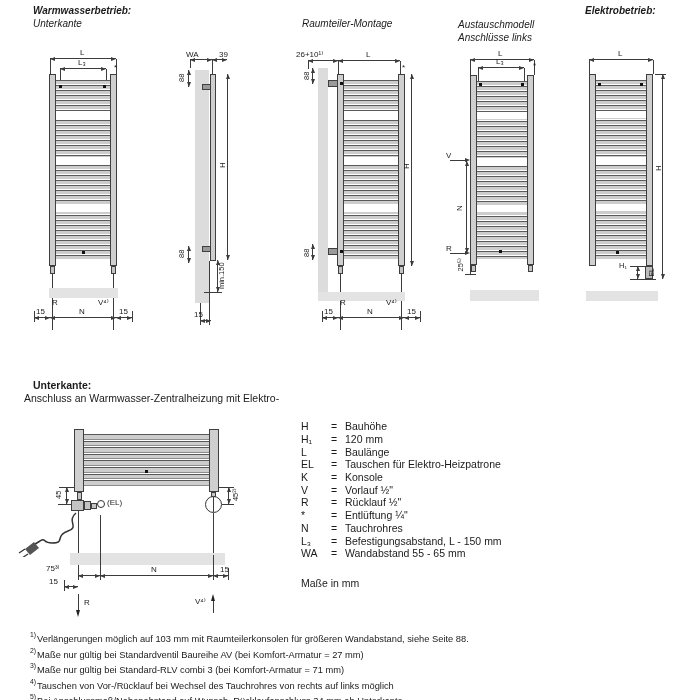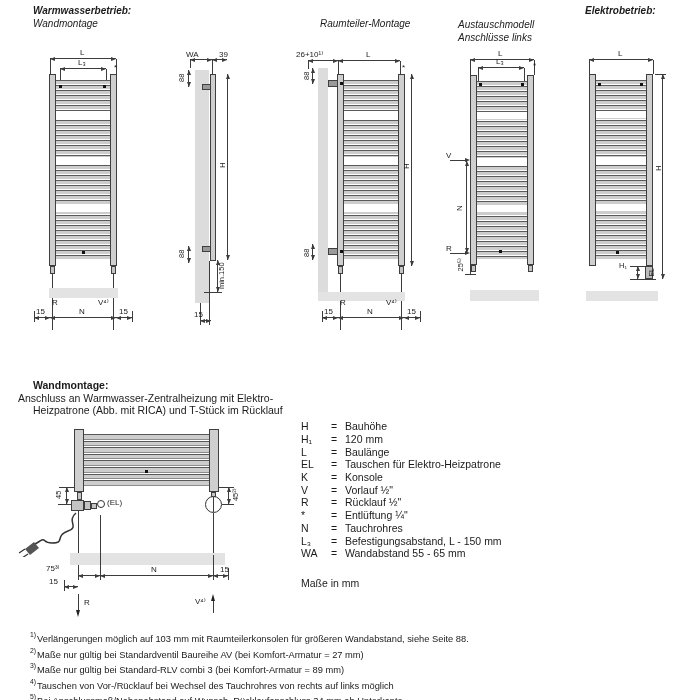--- a/index.html
+++ b/index.html
@@ -47,22 +47,22 @@
   .fn{line-height:12.4px;white-space:nowrap;}
   .fn sup{font-size:6.8px;position:relative;top:-1px;margin-right:1px;}
   .mixhdr{position:absolute;font-size:10.5px;line-height:1.2;white-space:nowrap;}
 </style>
 </head>
 <body>
 
 <div id="canvas">
 
   <div class="hdr bold" style="left:33px;top:5px">Warmwasserbetrieb:</div>
-  <div class="hdr" style="left:33px;top:18px">Wandmontage</div>
-  <div class="hdr" style="left:320px;top:18px">Raumteiler-Montage</div>
+  <div class="hdr" style="left:33px;top:18px">Unterkante</div>
+  <div class="hdr" style="left:302px;top:18px">Raumteiler-Montage</div>
   <div class="hdr" style="left:458px;top:19px">Austauschmodell</div>
   <div class="hdr" style="left:458px;top:32px">Anschlüsse links</div>
   <div class="hdr bold" style="left:585px;top:5px">Elektrobetrieb:</div>
 
   <div class="g">
     <i class="dimh" style="left:50px;top:58px;width:66px"></i>
     <span class="t" style="left:80px;top:49px">L</span>
     <i class="vl" style="left:50px;top:59px;height:15px"></i>
     <i class="vl" style="left:116px;top:59px;height:15px"></i>
     <i class="dimh" style="left:60px;top:68px;width:46px"></i>
@@ -239,23 +239,22 @@
     <i class="hl" style="left:630px;top:279px;width:26px"></i>
     <i class="dimv" style="left:637px;top:266px;height:13px"></i>
 
     <i class="dimv" style="left:662px;top:74px;height:205px"></i>
     <i class="hl" style="left:655px;top:74px;width:11px"></i>
     <span class="t rot" style="left:656px;top:164px">H</span>
 
     <i class="floor" style="left:586px;top:291px;width:72px;height:10px"></i>
   </div>
 
-  <div class="mixhdr bold" style="left:33px;top:379px">Wandmontage:</div>
-  <div class="mixhdr" style="left:18px;top:392px">Anschluss an Warmwasser-Zentralheizung mit Elektro-</div>
-  <div class="mixhdr" style="left:33px;top:404px">Heizpatrone (Abb. mit RICA) und T-Stück im Rücklauf</div>
+  <div class="mixhdr bold" style="left:33px;top:379px">Unterkante:</div>
+  <div class="mixhdr" style="left:24px;top:392px">Anschluss an Warmwasser-Zentralheizung mit Elektro-</div>
 
   <div class="g">
     <i class="tube" style="left:74px;top:429px;width:10px;height:63px"></i>
     <i class="tube" style="left:209px;top:429px;width:10px;height:63px"></i>
     <i class="rungsH" style="left:84px;top:434px;width:125px;height:53px"></i>
     <i class="dot" style="left:145px;top:470px"></i>
 
     <i class="hl" style="left:59px;top:487px;width:15px"></i>
     <i class="hl" style="left:58px;top:504px;width:13px"></i>
     <i class="dimv" style="left:66px;top:487px;height:17px"></i>
@@ -363,18 +362,18 @@
         <span class="lsym">WA</span>
         <span class="leq">=</span>
         <span>Wandabstand 55 - 65 mm</span>
       </div>
   </div>
   <div class="lnote">Maße in mm</div>
 
   <div class="fnotes">
     <div class="fn"><sup>1)</sup><span>Verlängerungen möglich auf 103 mm mit Raumteilerkonsolen für größeren Wandabstand, siehe Seite 88.</span></div>
     <div class="fn"><sup>2)</sup><span>Maße nur gültig bei Standardventil Baureihe AV (bei Komfort-Armatur = 27 mm)</span></div>
-    <div class="fn"><sup>3)</sup><span>Maße nur gültig bei Standard-RLV combi 3 (bei Komfort-Armatur = 89 mm)</span></div>
+    <div class="fn"><sup>3)</sup><span>Maße nur gültig bei Standard-RLV combi 3 (bei Komfort-Armatur = 71 mm)</span></div>
     <div class="fn"><sup>4)</sup><span>Tauschen von Vor-/Rücklauf bei Wechsel des Tauchrohres von rechts auf links möglich</span></div>
     <div class="fn"><sup>5)</sup><span>Bei Anschlussmaß/Nabenabstand auf Wunsch, Rücklaufanschluss 34 mm ab Unterkante</span></div>
   </div>
 
 </div>
 
 </body></html>

